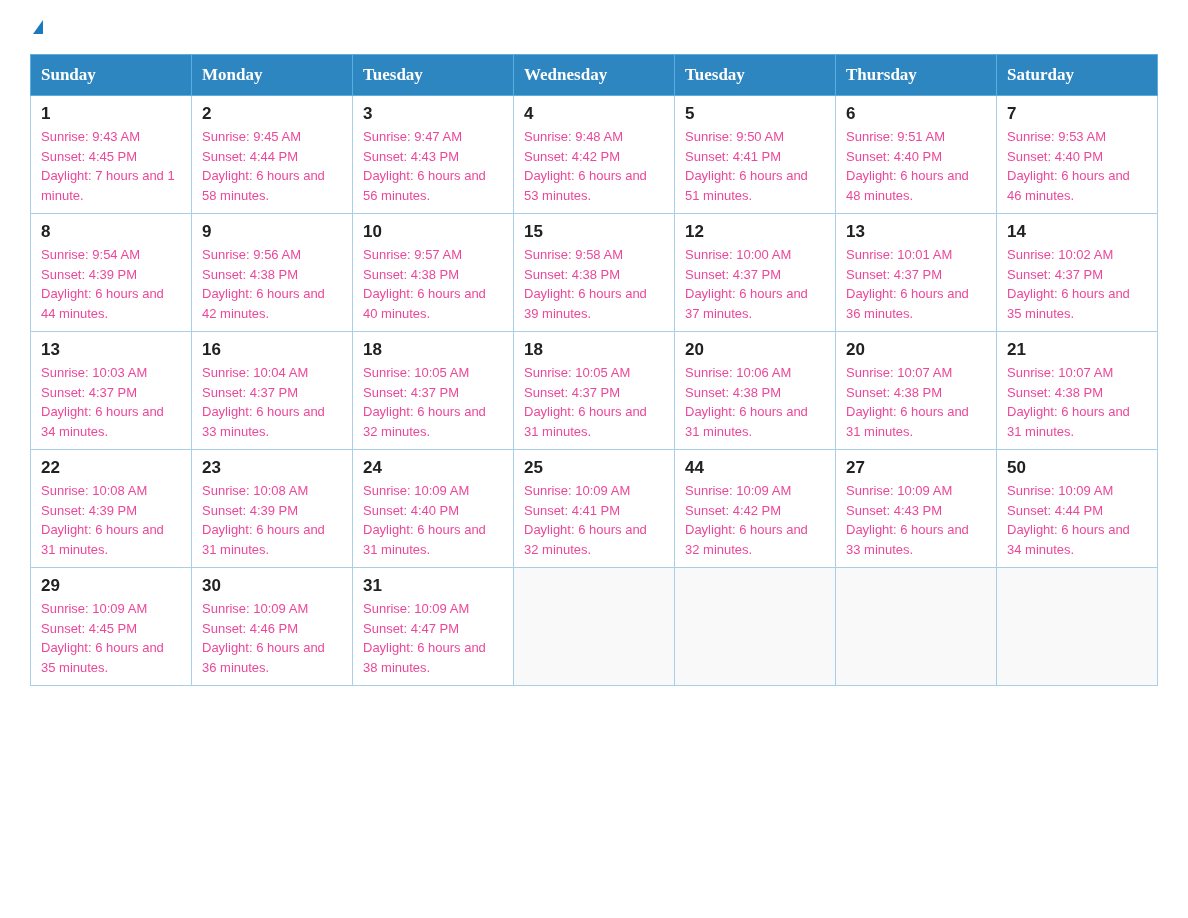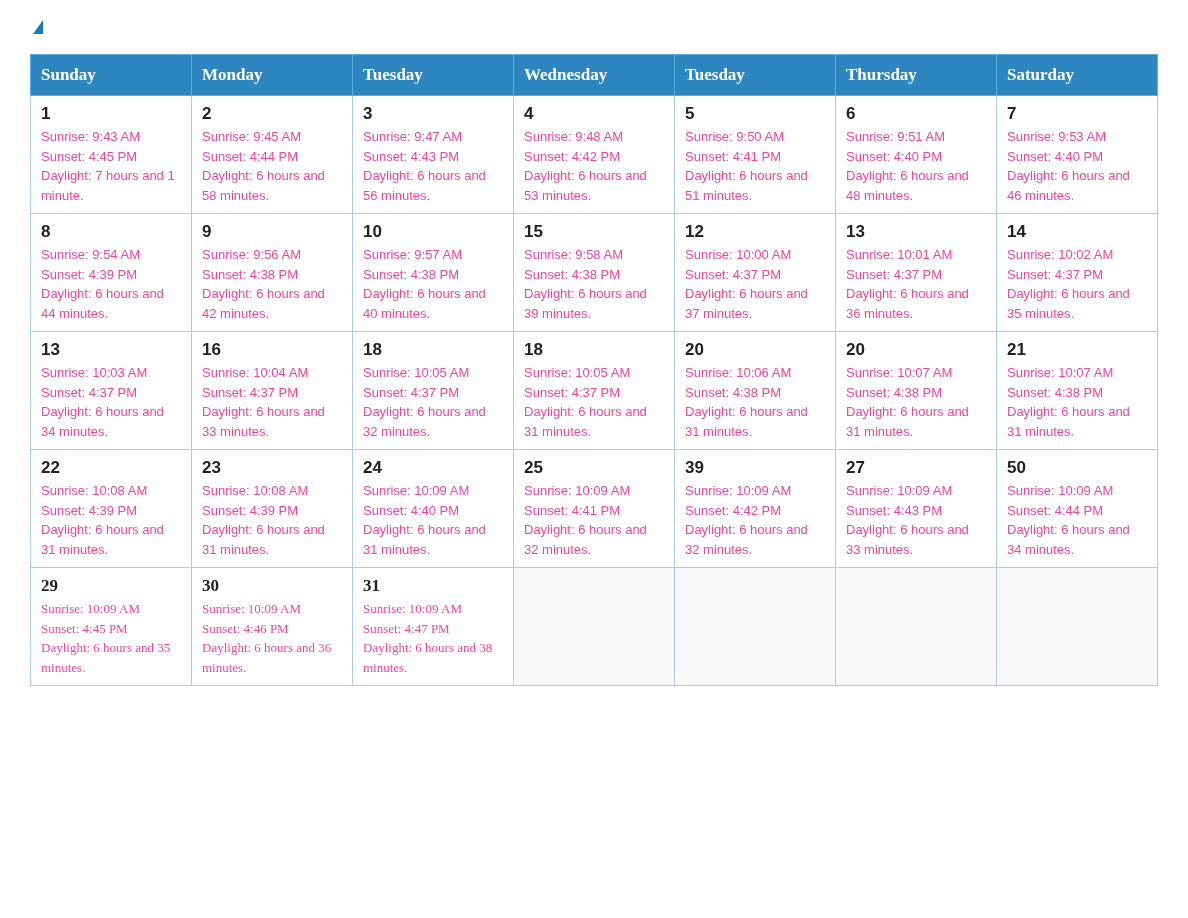--- a/index.html
+++ b/index.html
@@ -88,21 +88,20 @@
     .calendar tbody tr td .day-info {
       font-size: 13px;
       color: #ec4899;
       line-height: 1.5;
     }
     .calendar tbody tr td.empty {
       background: #f9f9f9;
     }
     .calendar tbody tr:last-child td {
       border-bottom: 1px solid #aacde8;
-      font-family: Liberation Serif, serif;
     }
     .logo-row {
       display: flex;
       align-items: center;
     }
   </style>
 </head>
 <body>
 
 <div class="header">
@@ -233,21 +232,21 @@
         </td>
         <td>
           <span class="day-num">24</span>
           <div class="day-info">Sunrise: 10:09 AM<br>Sunset: 4:40 PM<br>Daylight: 6 hours and 31 minutes.</div>
         </td>
         <td>
           <span class="day-num">25</span>
           <div class="day-info">Sunrise: 10:09 AM<br>Sunset: 4:41 PM<br>Daylight: 6 hours and 32 minutes.</div>
         </td>
         <td>
-          <span class="day-num">39</span>
+          <span class="day-num">44</span>
           <div class="day-info">Sunrise: 10:09 AM<br>Sunset: 4:42 PM<br>Daylight: 6 hours and 32 minutes.</div>
         </td>
         <td>
           <span class="day-num">27</span>
           <div class="day-info">Sunrise: 10:09 AM<br>Sunset: 4:43 PM<br>Daylight: 6 hours and 33 minutes.</div>
         </td>
         <td>
           <span class="day-num">50</span>
           <div class="day-info">Sunrise: 10:09 AM<br>Sunset: 4:44 PM<br>Daylight: 6 hours and 34 minutes.</div>
         </td>

